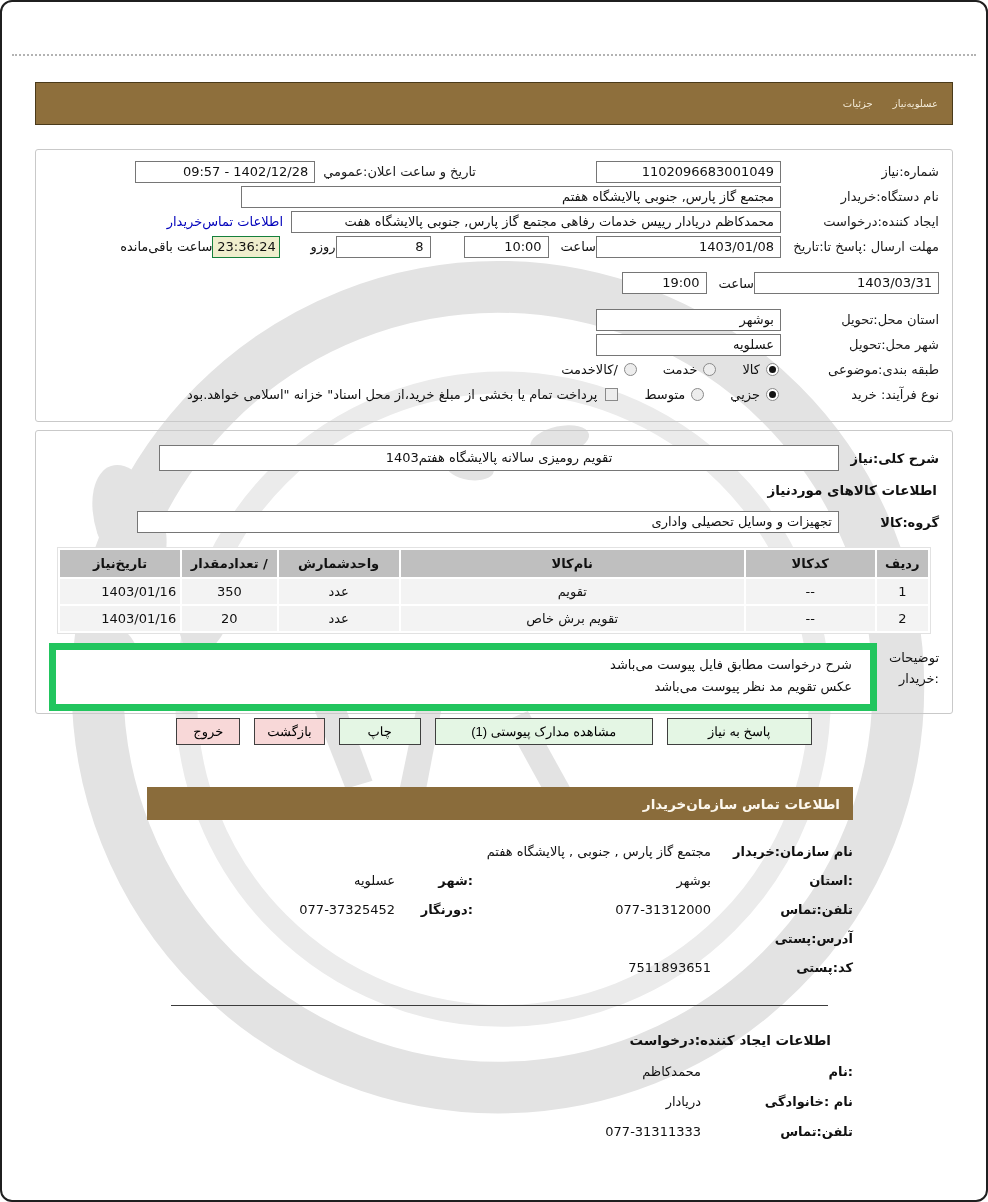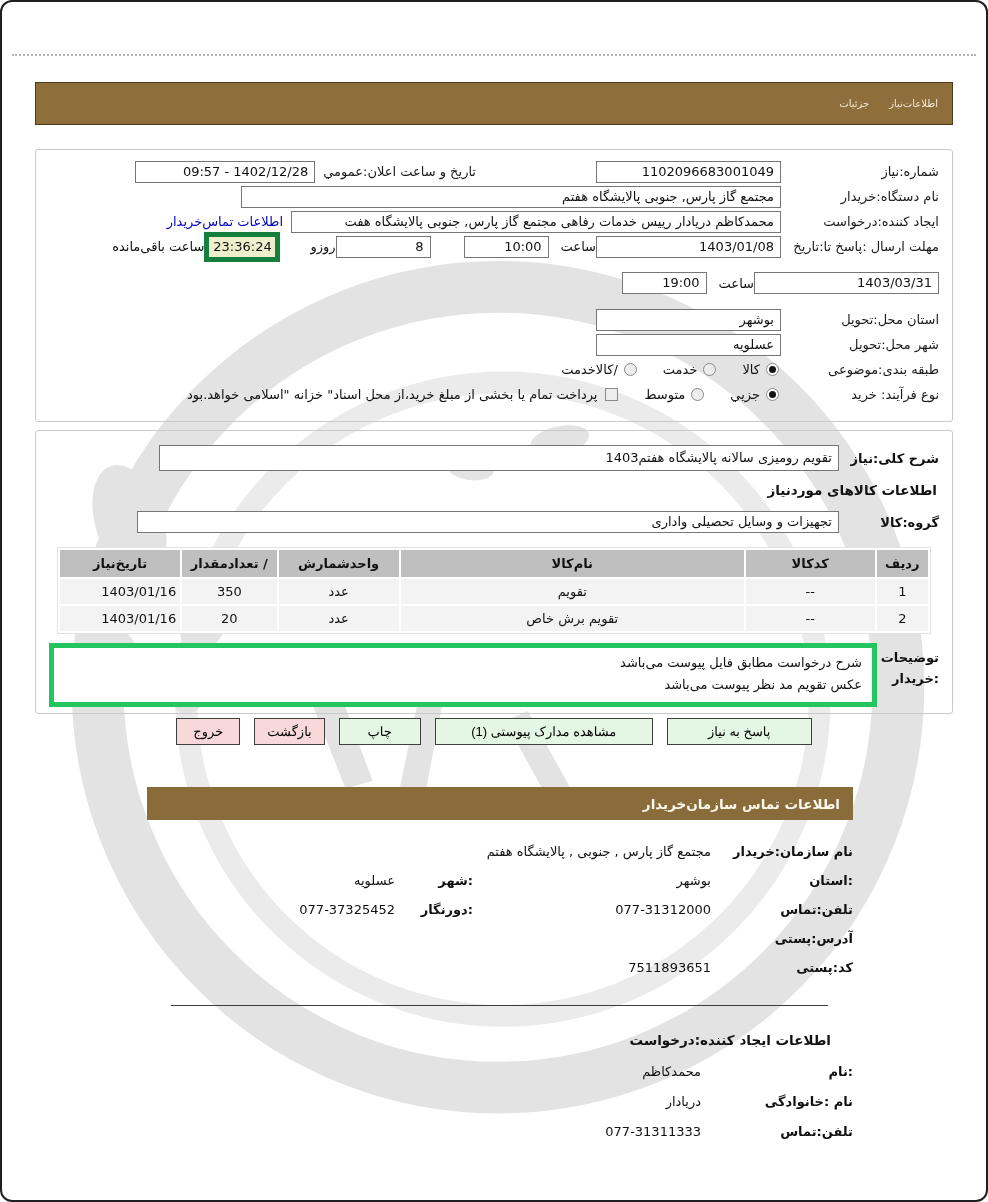--- a/index.html
+++ b/index.html
@@ -28,55 +28,55 @@
   .flabel.auto{width:auto;}
   .inlab{margin:0 0 0 6px;}
   .field{background:#fff;border:1px solid #767676;height:20px;line-height:20px;
          padding:0 6px;overflow:hidden;white-space:nowrap;font-size:13px;}
   .ltr{direction:ltr;text-align:right;}
   .w185{width:171px;} .w180{width:166px;} .w540{width:526px;} .w490{width:476px;}
   .w85{width:71px;} .w95{width:81px;}
   .gap120{margin-right:120px;} .gap33{margin-right:33px;} .gap24{margin-right:24px;}
   .gap8{margin-right:8px;} .gap6{margin-right:6px;}
   .link{color:#0000bb;margin-right:8px;cursor:pointer;}
-  .timer{background:#efeecd;border:5px solid #15803d;width:66px;text-align:center;
+  .timer{background:#efeecd;border:1px solid #15803d;width:66px;text-align:center;
          height:20px;line-height:20px;direction:ltr;flex:none;}
   .twoline{line-height:1.45;}
   .twoline span{display:block;}
 
   .radio{width:13px;height:13px;border:1px solid #8a8a8a;border-radius:50%;
          background:#ededed;display:inline-block;flex:none;margin-left:6px;
          box-sizing:border-box;position:relative;cursor:pointer;}
   .radio.sel{background:#fff;}
   .radio.sel::after{content:"";position:absolute;inset:2px;background:#141414;border-radius:50%;}
   .check{width:13px;height:13px;border:1px solid #8a8a8a;background:#ededed;
          display:inline-block;flex:none;margin-left:8px;box-sizing:border-box;cursor:pointer;}
   .opt{display:flex;align-items:center;margin-right:26px;}
   .opt.first{margin-right:2px;}
 
   .descrow{display:flex;align-items:center;height:34px;}
   .desclabel{width:100px;flex:none;font-weight:bold;}
-  .descfield{flex:1;height:24px;line-height:24px;margin-left:110px;}
+  .descfield{flex:1;height:24px;line-height:24px;margin-left:110px;text-align:center;}
   .goodshead{font-weight:bold;margin:7px 2px 9px 0;font-size:13.5px;}
   .grouprow{display:flex;align-items:center;height:30px;}
   .grouplabel{width:100px;flex:none;font-weight:bold;}
   .groupfield{flex:1;margin-left:88px;}
 
   .tablewrap{margin:10px 8px 0 8px;background:#fff;border:1px solid #e2e2e2;}
   table{width:100%;border-collapse:separate;border-spacing:2px;}
   th{background:#bfbfbf;font-weight:bold;padding:6px 4px;font-size:13px;text-align:center;}
   td{background:#f3f3f3;text-align:center;padding:5px 4px;font-size:13px;}
   .c-row{width:6%;} .c-code{width:15%;} .c-name{width:40%;}
   .c-unit{width:14%;} .c-qty{width:11%;} .c-date{width:14%;}
 
   .notesrow{display:flex;margin-top:9px;align-items:flex-start;}
-  .noteslabel{width:62px;flex:none;font-weight:bold;line-height:1.6;padding-top:5px;text-align:right;}
+  .noteslabel{width:62px;flex:none;font-weight:normal;line-height:1.6;padding-top:5px;text-align:right;}
   .noteslabel span{display:block;}
-  .notesbox{flex:1;border:5px solid #22c55e;background:#fff;min-height:44px;
-            padding:4px 10px 6px 10px;line-height:1.7;}
+  .notesbox{flex:1;border:7px solid #22c55e;background:#fff;min-height:44px;
+            padding:4px 18px 6px 10px;line-height:1.7;}
   .notesbox span{display:block;}
 
   .btnrow{top:716px;left:0;right:0;display:flex;justify-content:center;
           gap:14px;align-items:center;}
   .btn{height:27px;line-height:25px;border:1px solid #3f3f3f;box-sizing:border-box;
        text-align:center;font-size:13px;cursor:pointer;padding:0 12px;white-space:nowrap;}
   .btn.green{background:#e4f6e4;}
   .btn.pink{background:#f8d8d8;}
   .bw1{min-width:145px;} .bw2{min-width:218px;} .bw3{min-width:82px;}
   .bw4{min-width:64px;} .bw5{min-width:64px;}
@@ -116,21 +116,21 @@
       <path d="M418 700 L398 796 L424 800 L442 706 Z"></path>
       <path d="M505 722 L548 800 L570 788 L528 712 Z"></path>
       <ellipse cx="560" cy="440" rx="30" ry="14" transform="rotate(-12 560 440)"></ellipse>
       <ellipse cx="470" cy="468" rx="24" ry="12" transform="rotate(8 470 468)"></ellipse>
     </g>
   </svg>
 
   <div class="dotted z"></div>
 
   <div class="topbar z">
-    <span class="tab">اطلاعات‌نیاز</span>
+    <span class="tab">عسلویه‌نیاز</span>
     <span class="tab">جزئیات</span>
   </div>
 
   <div class="panel z" id="panel1">
 
     <div class="frow">
       <div class="flabel">شماره:نیاز</div>
       <div class="field w185 ltr">1102096683001049</div>
       <div class="flabel auto gap120">تاریخ و ساعت اعلان:عمومي</div>
       <div class="field w180 ltr gap8">09:57 - 1402/12/28</div>

